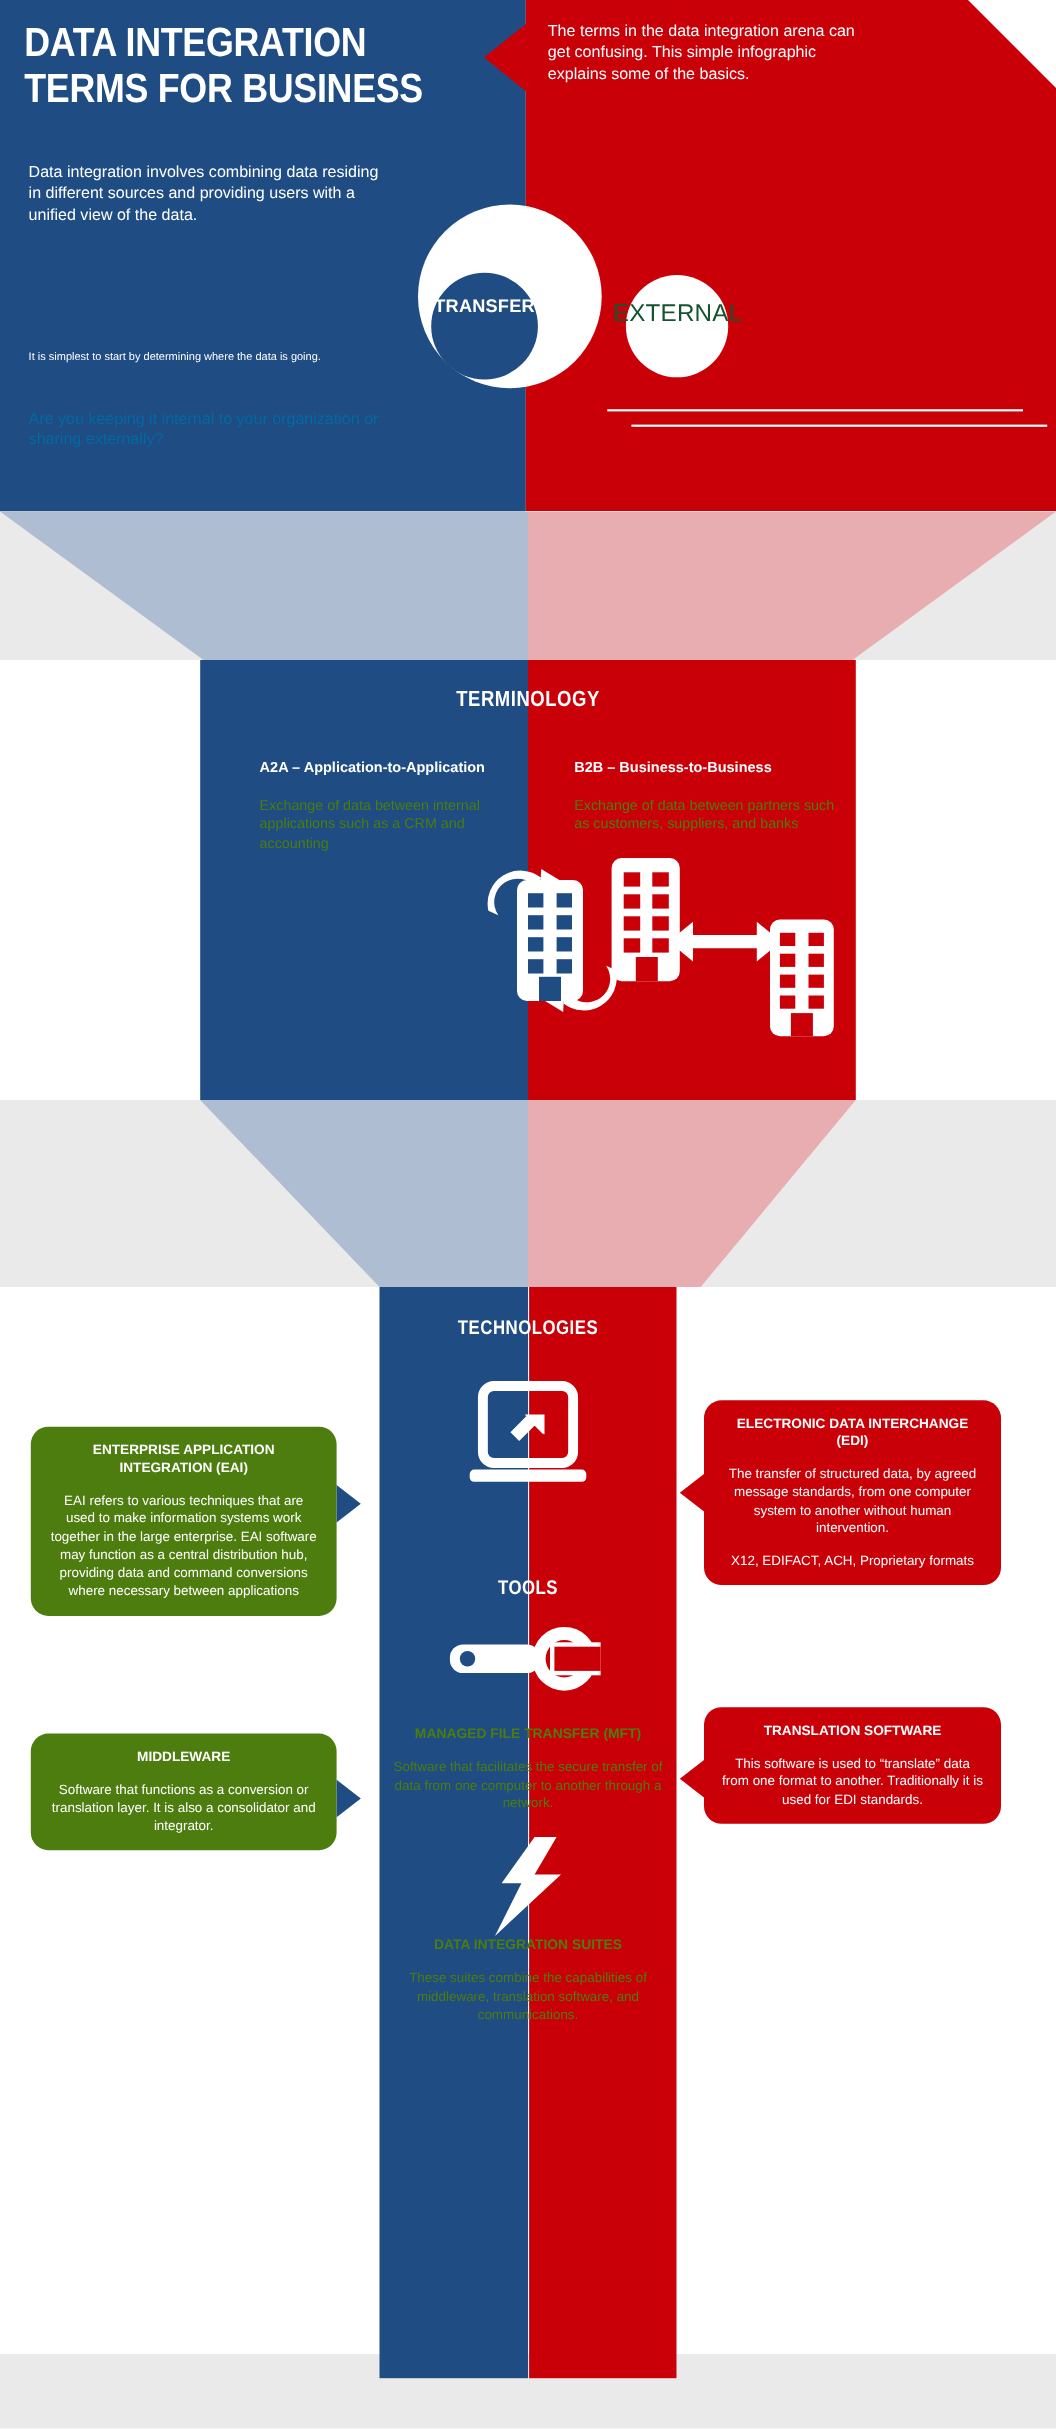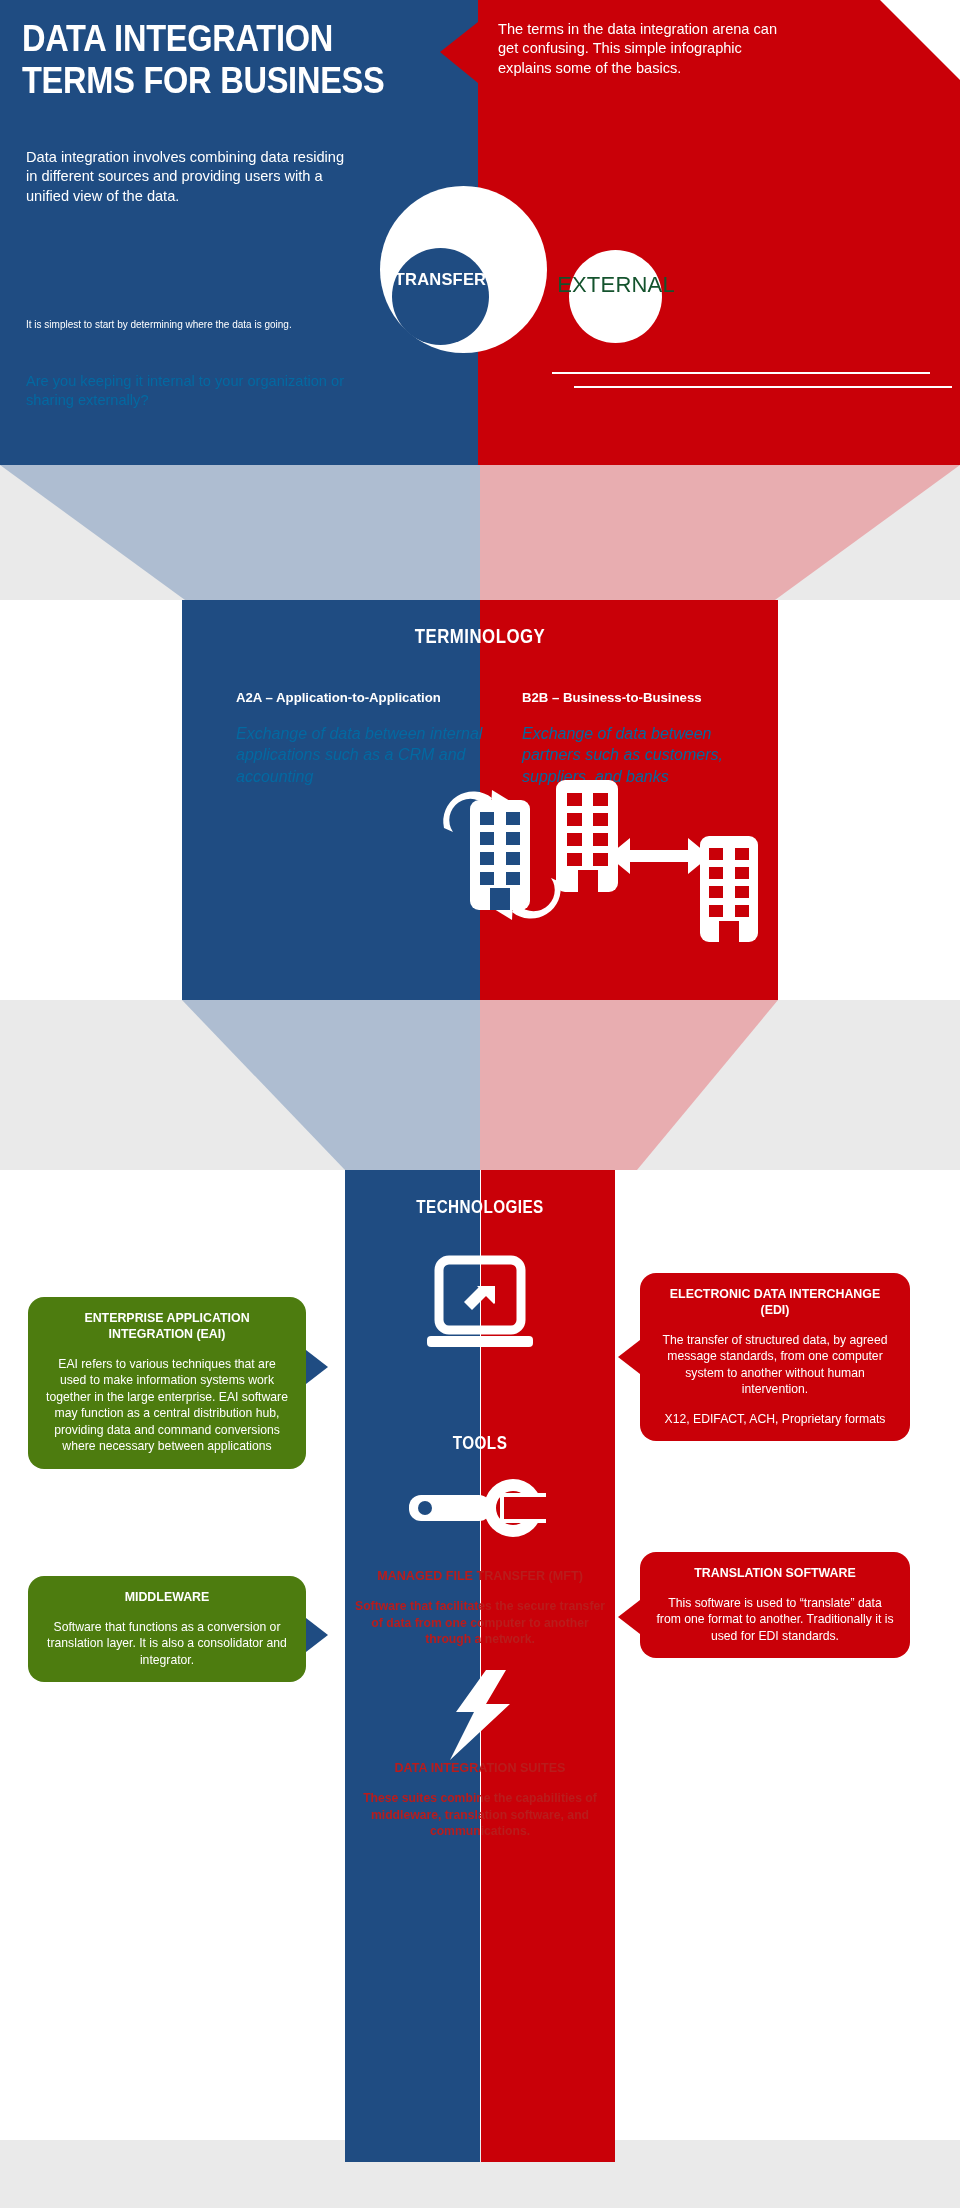--- a/index.html
+++ b/index.html
@@ -56,21 +56,21 @@
   .term { position:absolute; left:182px; top:600px; width:596px; height:400px; }
   .term-blue { position:absolute; left:0;   top:0; width:298px; height:400px; background:#1f4c82; }
   .term-red  { position:absolute; left:298px;top:0; width:298px; height:400px; background:#c90008; }
   .term-title { position:absolute; left:0; top:25px; width:596px; text-align:center;
      font-size:20px; font-weight:bold; color:#ffffff; letter-spacing:0.6px;
      transform: scaleX(0.84); }
   .term-col { position:absolute; top:90px; width:250px; }
   .term-col.a { left:54px; }
   .term-col.b { left:340px; }
   .term-h { font-size:13.2px; font-weight:bold; color:#ffffff; margin-bottom:16px; line-height:1.25; }
-  .term-b { font-size:16px; color:#0369a1; line-height:1.35;font-style:italic; }
+  .term-b { font-size:13px; color:#4d7c0f; line-height:1.35; }
 
   
   .ico-a2a { position:absolute; left:250px; top:176px; width:140px; height:160px; }
   .ico-b2b { position:absolute; left:370px; top:176px; width:215px; height:170px; }
 
   
   .funnel2 { position:absolute; left:0; top:1000px; width:960px; height:170px; background:#eaeaea; }
   .fn2-left  { position:absolute; left:0; top:0; width:480px; height:170px; background:#aebdd1;
       clip-path: polygon(182px 0, 480px 0, 480px 170px, 345px 170px); }
   .fn2-right { position:absolute; left:480px; top:0; width:480px; height:170px; background:#e8adb0;
@@ -79,23 +79,23 @@
   
   .col { position:absolute; left:345px; top:1170px; width:250px; height:970px; }
   .col-blue { position:absolute; left:0;   top:0; width:135px; height:970px; background:#1f4c82; }
   .col-red  { position:absolute; left:136px;top:0; width:134px; height:970px; background:#c90008; }
 
   .col-head { position:absolute; width:270px; text-align:center;
      font-size:18px; font-weight:bold; color:#ffffff; letter-spacing:0.5px; transform:scaleX(0.85); }
   .h-tech  { left:0; top:27px; }
   .h-tools { left:0; top:263px; }
 
-  .col-block { position:absolute; width:250px; left:10px; text-align:center; color:#b91c1c; }
+  .col-block { position:absolute; width:250px; left:10px; text-align:center; color:#4d7c0f; }
   .cb-title { font-size:12.6px; font-weight:bold; line-height:1.28; }
-  .cb-body  { font-size:12.2px; line-height:1.35; margin-top:14px;font-weight:bold; }
+  .cb-body  { font-size:12.2px; line-height:1.35; margin-top:14px; }
 
   .mft  { top:398px; }
   .dis  { top:590px; }
 
   
   .ico-laptop { position:absolute; left:80px; top:76px; width:110px; height:110px; }
   .ico-wrench { position:absolute; left:62px; top:303px; width:146px; height:70px; }
   .ico-bolt   { position:absolute; left:95px; top:500px; width:80px; height:90px; }
 
   

